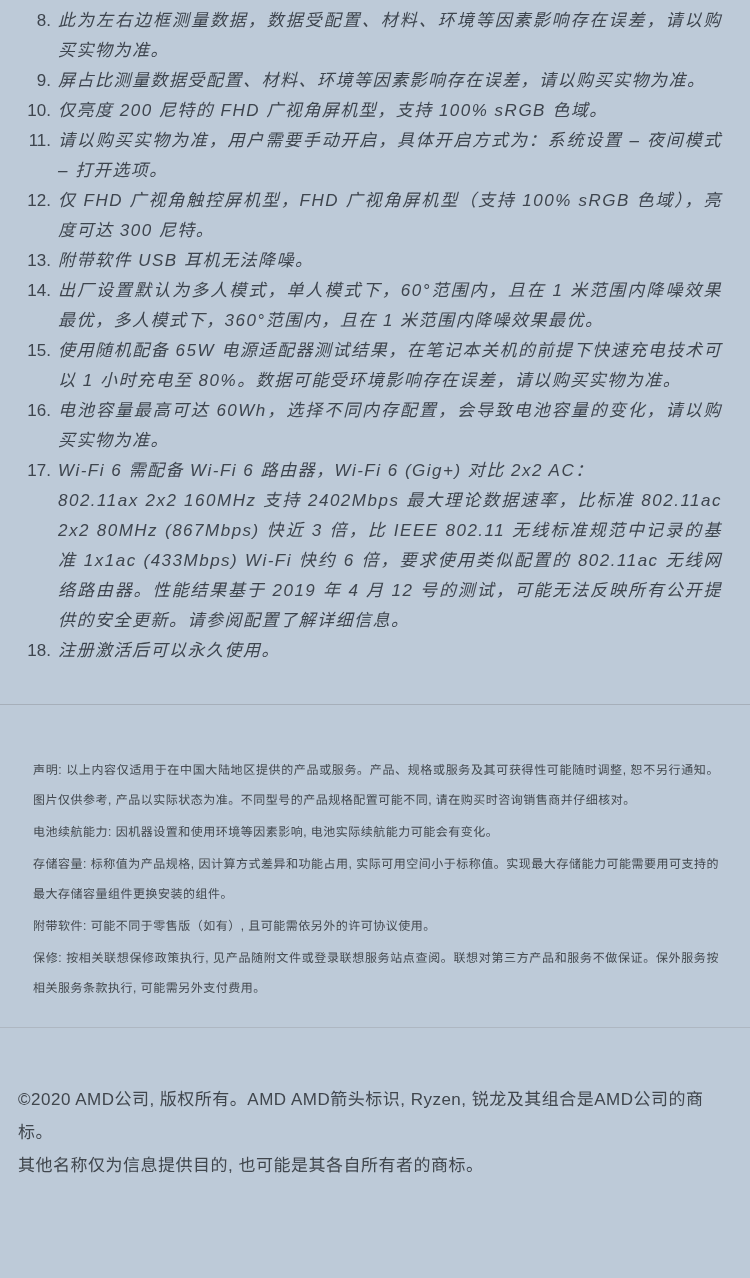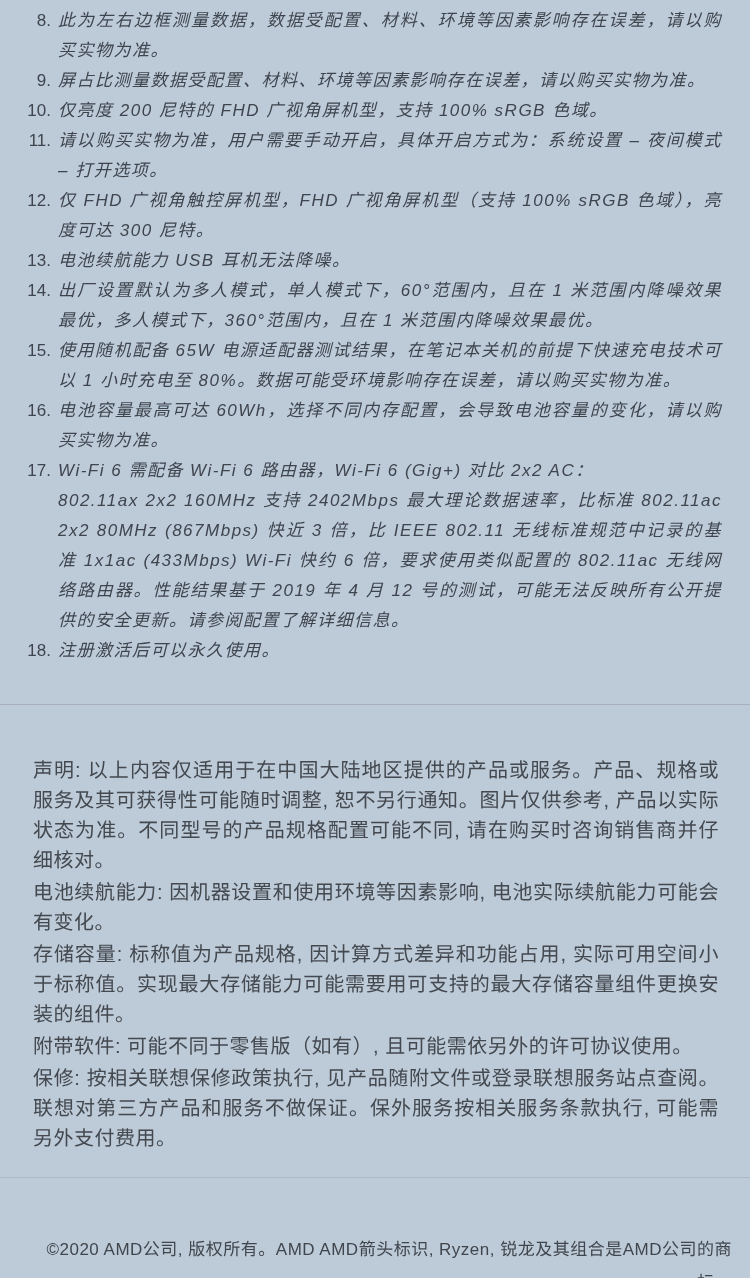--- a/index.html
+++ b/index.html
@@ -37,31 +37,31 @@
   .divider {
     height: 0;
     border-top: 1px solid #a6afba;
   }
   .divider.lighter { border-top-color: #aeb7c2; }
   .section-disclaimers {
     padding: 50px 31px 22px 33px;
   }
   .disc-para {
     margin: 0 0 2px 0;
-    font-size: 20px;
+    font-size: 12px;
     line-height: 30px;
     letter-spacing: 0.5px;
     color: #43494f;
     text-align: justify;
     text-justify: inter-ideograph;
   }
   .disc-label { color: #43494f; }
   .section-copyright {
     padding: 55px 18px 0 18px;
-    text-align: right;
+    text-align: left;
     font-size: 17px;
     line-height: 33px;
     letter-spacing: 0.5px;
     color: #40464d;
   }
   .copyright-line { margin: 0; }
 </style>
 </head>
 <body>
 
@@ -81,21 +81,21 @@
   <div class="fn-item">
     <span class="fn-num">11.</span>
     <span class="fn-text">请以购买实物为准，用户需要手动开启，具体开启方式为：系统设置 – 夜间模式 – 打开选项。</span>
   </div>
   <div class="fn-item">
     <span class="fn-num">12.</span>
     <span class="fn-text">仅 FHD 广视角触控屏机型，FHD 广视角屏机型（支持 100% sRGB 色域），亮度可达 300 尼特。</span>
   </div>
   <div class="fn-item">
     <span class="fn-num">13.</span>
-    <span class="fn-text">电池续航能力 USB 耳机无法降噪。</span>
+    <span class="fn-text">附带软件 USB 耳机无法降噪。</span>
   </div>
   <div class="fn-item">
     <span class="fn-num">14.</span>
     <span class="fn-text">出厂设置默认为多人模式，单人模式下，60°范围内，且在 1 米范围内降噪效果最优，多人模式下，360°范围内，且在 1 米范围内降噪效果最优。</span>
   </div>
   <div class="fn-item">
     <span class="fn-num">15.</span>
     <span class="fn-text">使用随机配备 65W 电源适配器测试结果，在笔记本关机的前提下快速充电技术可以 1 小时充电至 80%。数据可能受环境影响存在误差，请以购买实物为准。</span>
   </div>
   <div class="fn-item">

